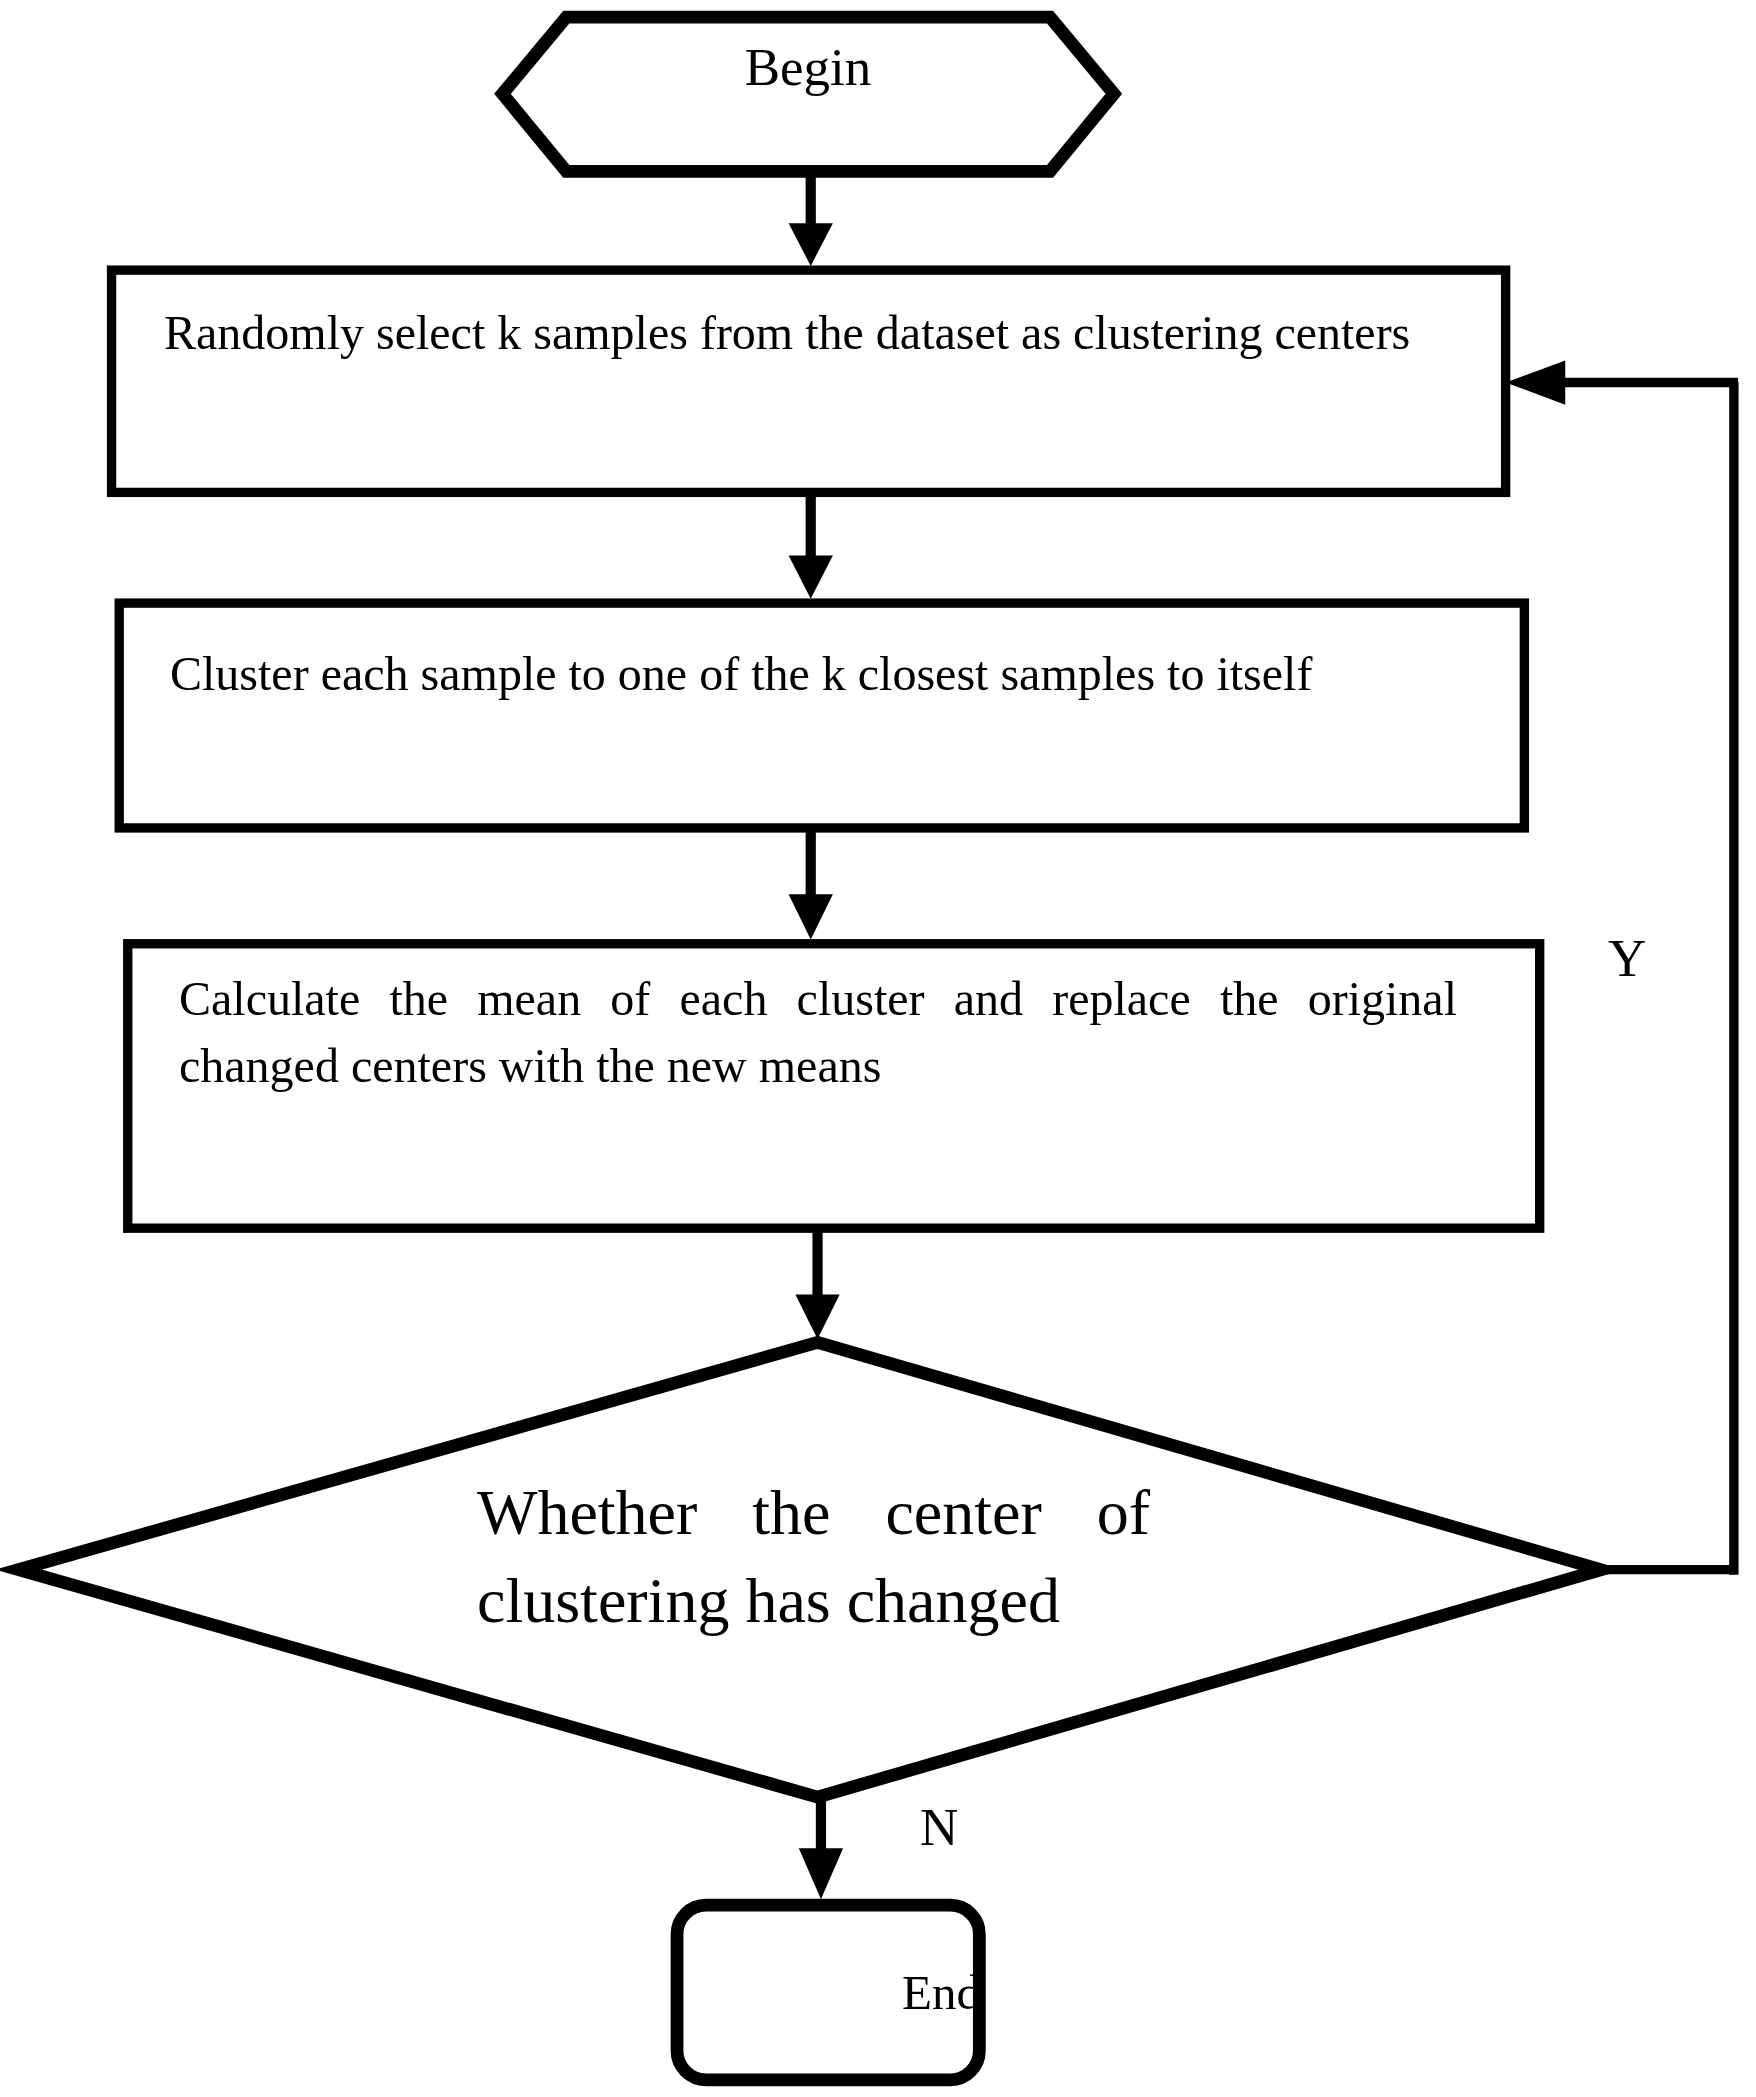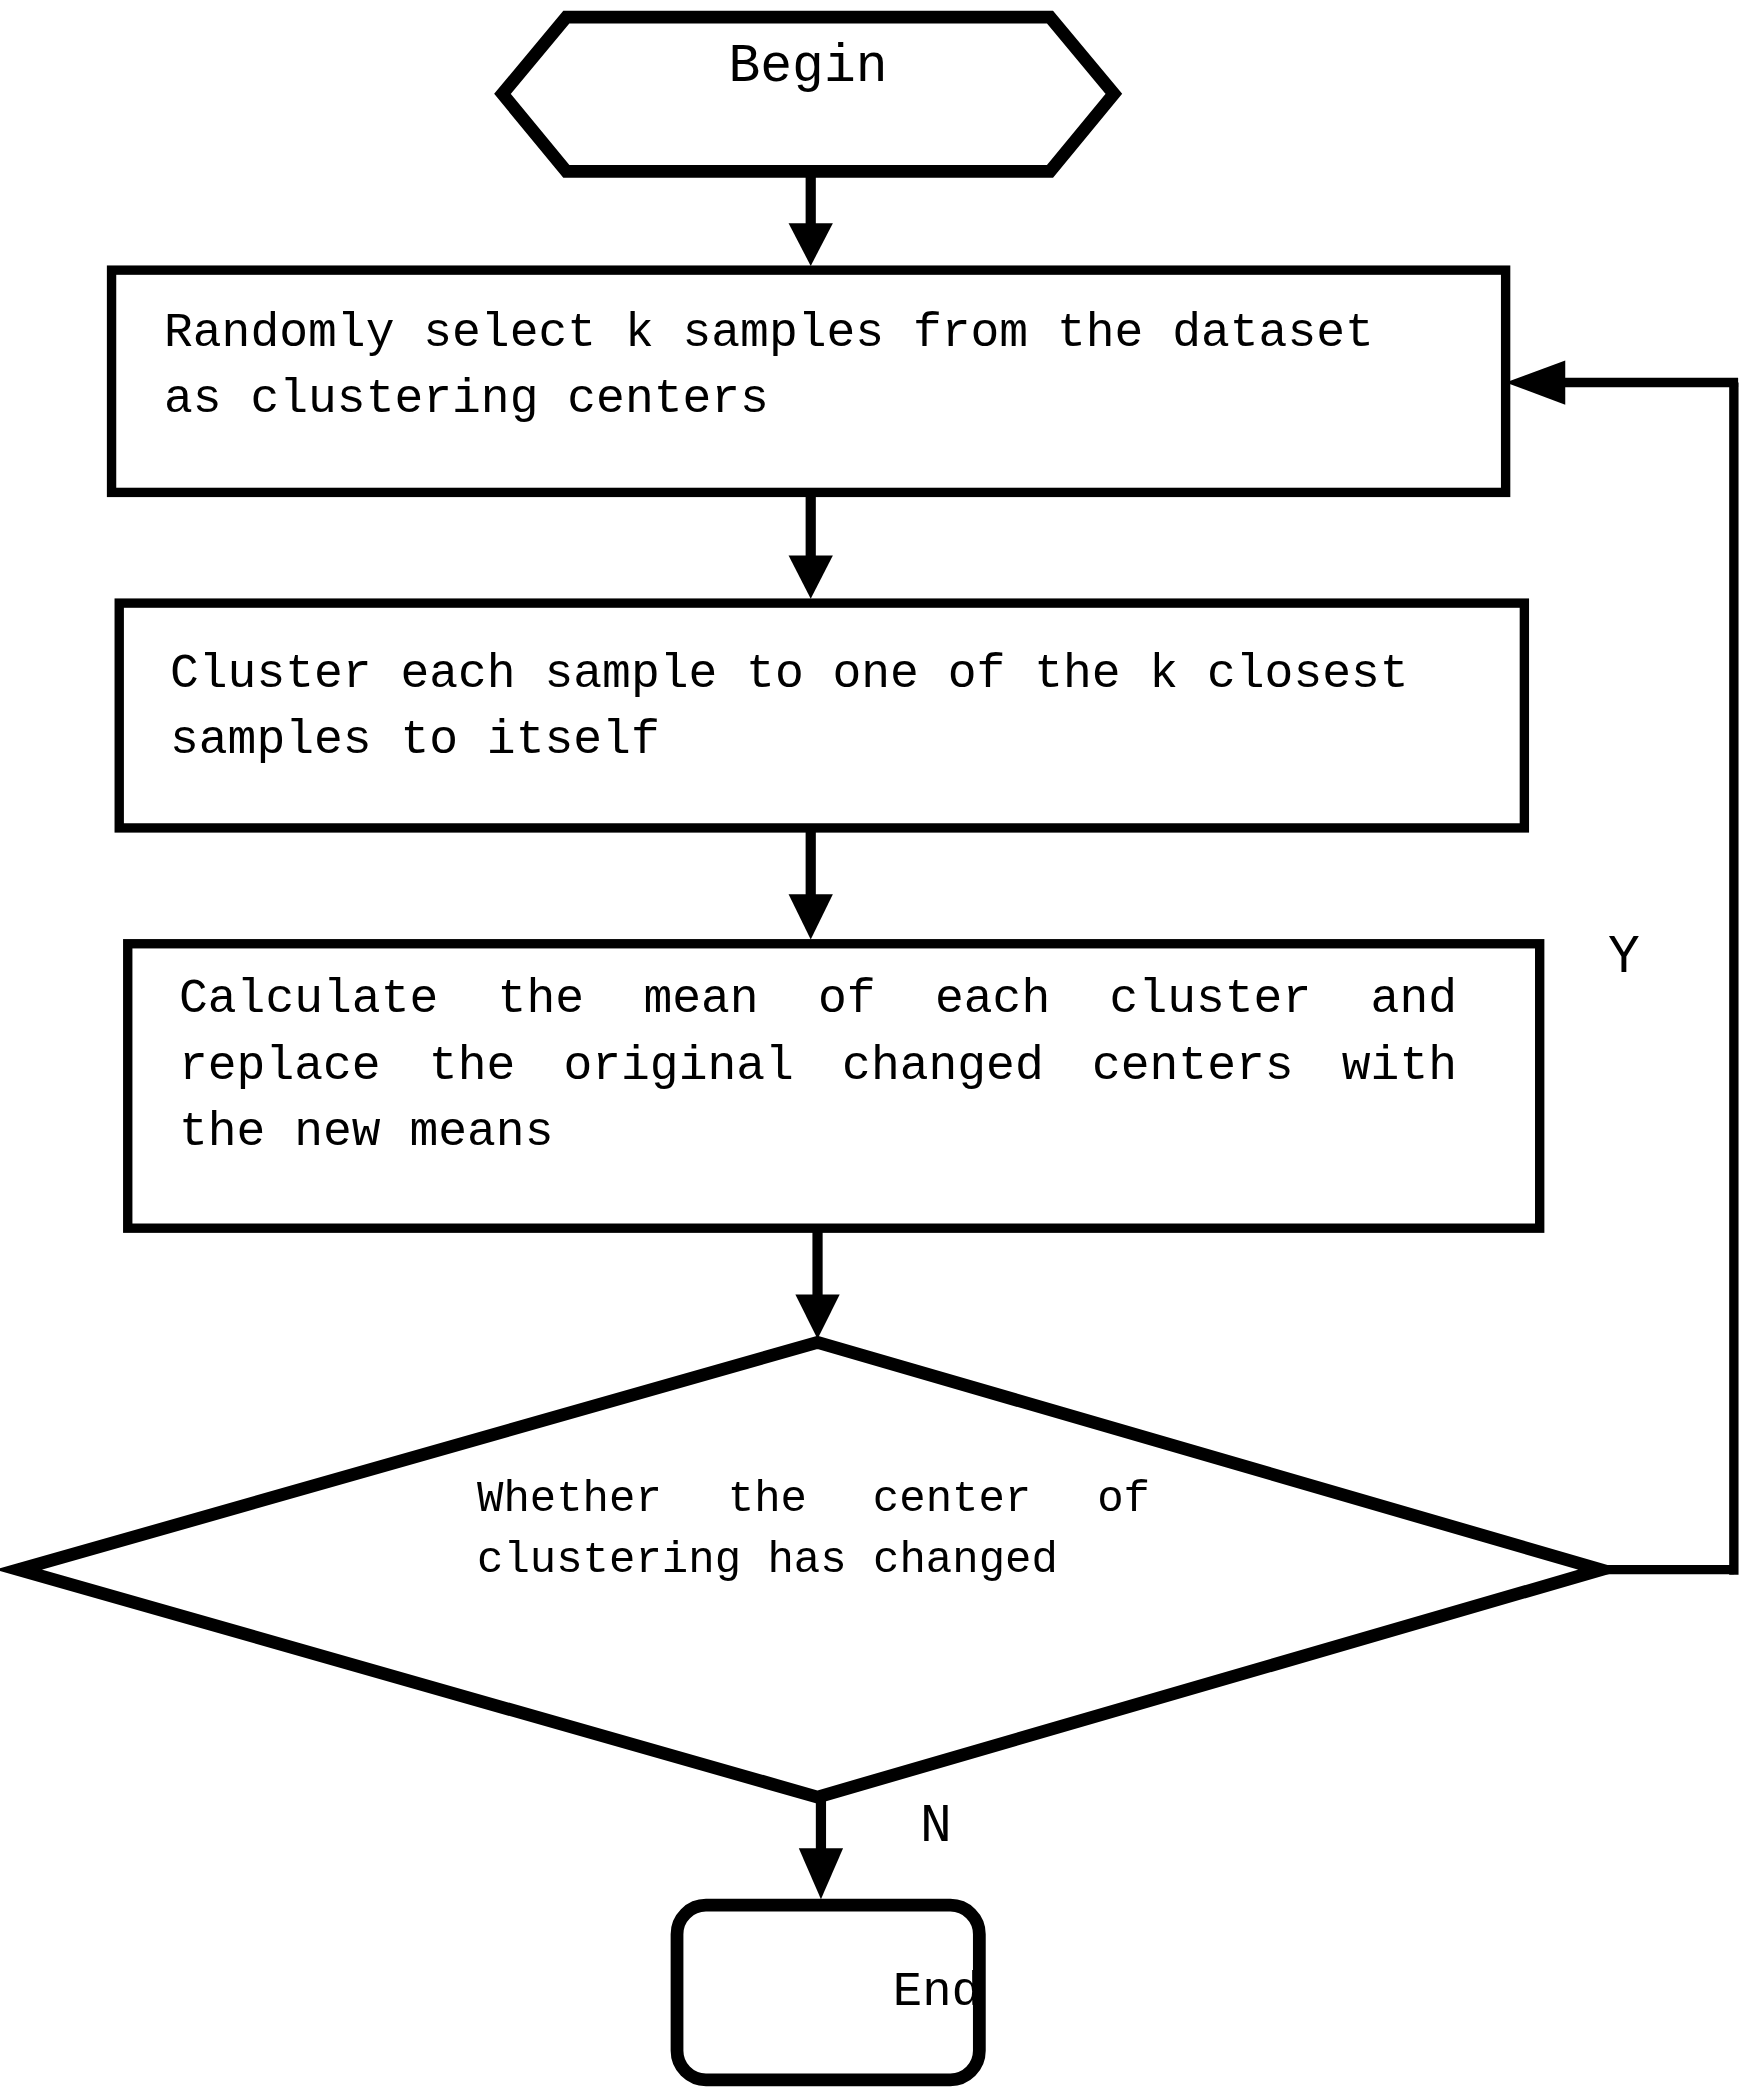--- a/index.html
+++ b/index.html
@@ -6,21 +6,21 @@
     margin: 0;
     padding: 0;
     background: #ffffff;
   }
   #canvas {
     position: relative;
     width: 1756px;
     height: 2097px;
     background: #ffffff;
     overflow: hidden;
-    font-family: Liberation Mono, monospace;
+    font-family: Liberation Serif, serif;
     color: #000000;
   }
   .svg-layer {
     position: absolute;
     left: 0;
     top: 0;
     width: 1756px;
     height: 2097px;
   }
   .node-text {
@@ -70,21 +70,21 @@
   }
   #proc3-text.inner {
     left: 51px;
     top: 20.4px;
   }
   
   #decision-text {
     left: 477px;
     top: 1469px;
     width: 673px;
-    font-size: 44px;
+    font-size: 64px;
     text-align: justify;
     text-align-last: left;
   }
   
   #end-text {
     left: 673px;
     top: 1959px;
     width: 308px;
     text-align: right;
     font-size: 49px;

